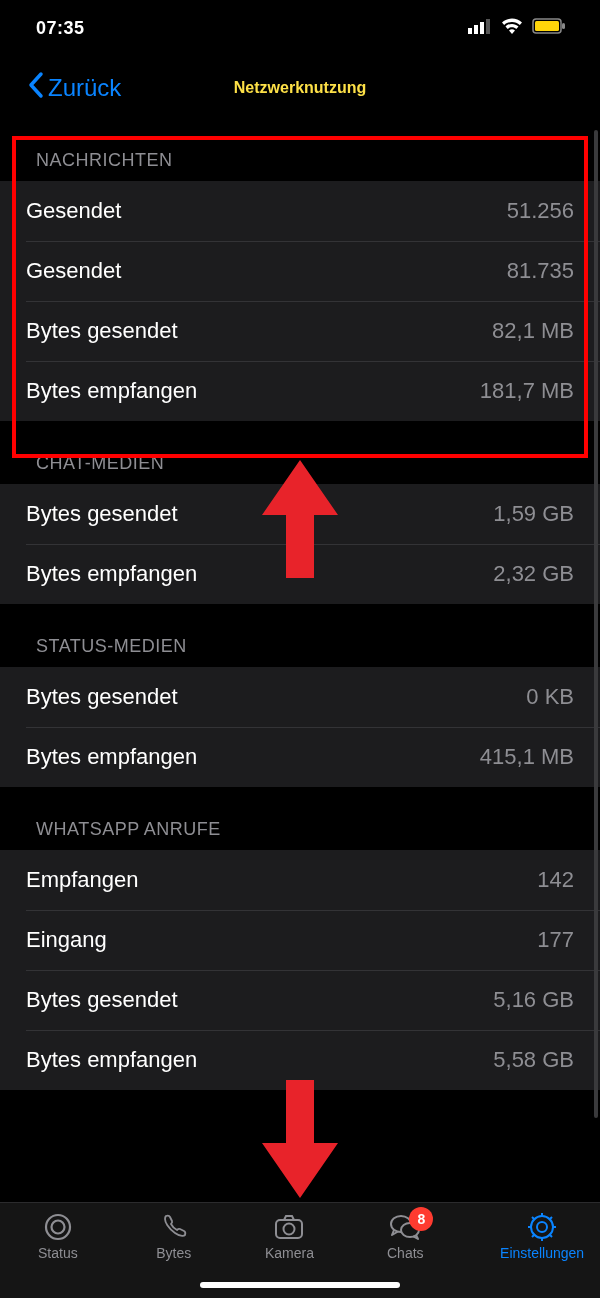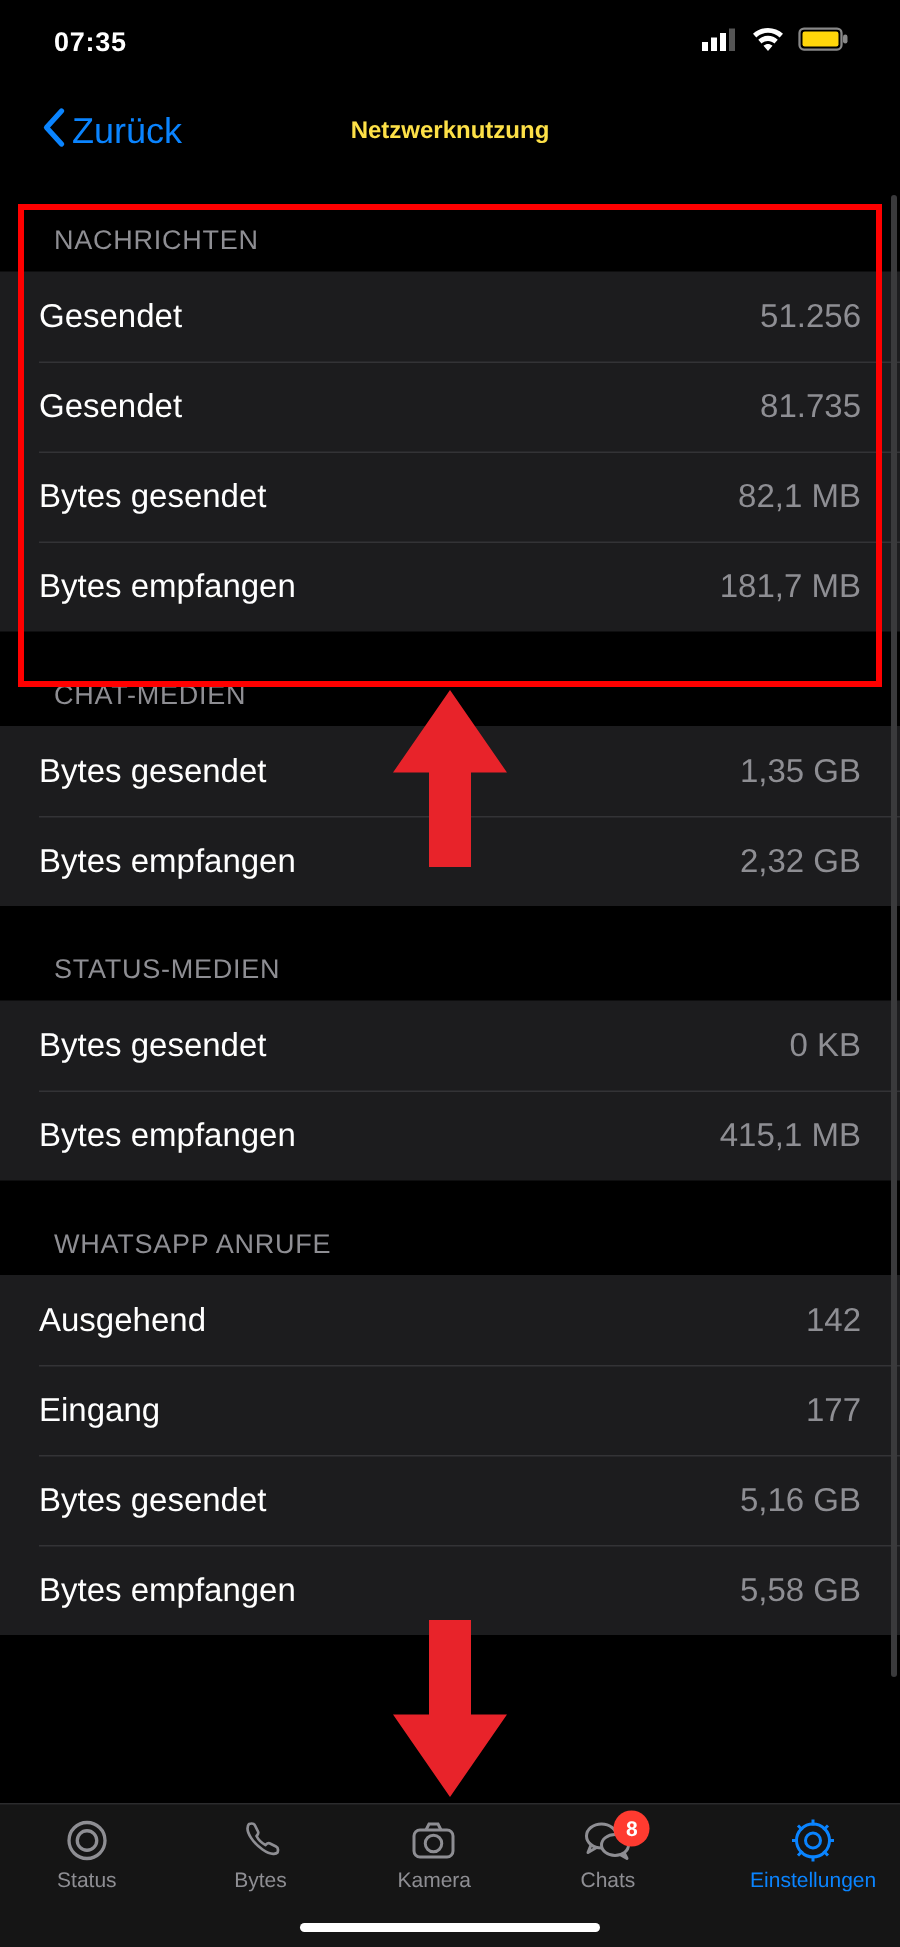--- a/index.html
+++ b/index.html
@@ -238,21 +238,21 @@
   <div class="row">
     <span class="label">Bytes empfangen</span>
     <span class="value">181,7 MB</span>
   </div>
 </div>
 
 <div class="section-header">CHAT-MEDIEN</div>
 <div class="section-body">
   <div class="row">
     <span class="label">Bytes gesendet</span>
-    <span class="value">1,35 GB</span>
+    <span class="value">1,59 GB</span>
   </div>
   <div class="row">
     <span class="label">Bytes empfangen</span>
     <span class="value">2,32 GB</span>
   </div>
 </div>
 
 <div class="section-header">STATUS-MEDIEN</div>
 <div class="section-body">
   <div class="row">
@@ -261,21 +261,21 @@
   </div>
   <div class="row">
     <span class="label">Bytes empfangen</span>
     <span class="value">415,1 MB</span>
   </div>
 </div>
 
 <div class="section-header">WHATSAPP ANRUFE</div>
 <div class="section-body">
   <div class="row">
-    <span class="label">Ausgehend</span>
+    <span class="label">Empfangen</span>
     <span class="value">142</span>
   </div>
   <div class="row">
     <span class="label">Eingang</span>
     <span class="value">177</span>
   </div>
   <div class="row">
     <span class="label">Bytes gesendet</span>
     <span class="value">5,16 GB</span>
   </div>

